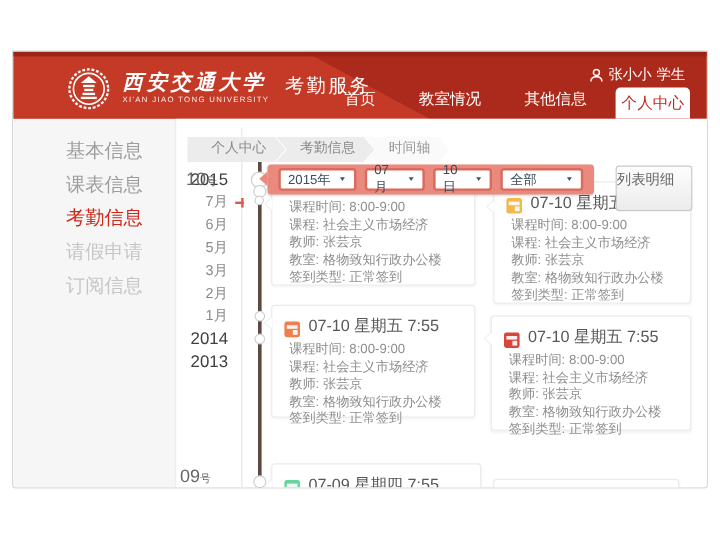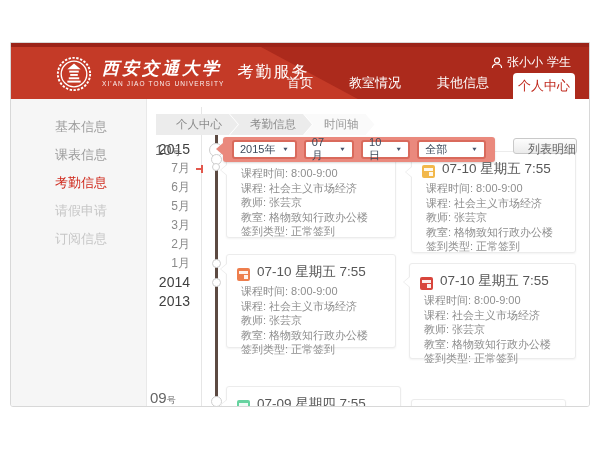--- a/index.html
+++ b/index.html
@@ -15,21 +15,21 @@
 .uni-cn{font-size:17px;font-weight:bold;font-style:italic;letter-spacing:3px;font-family:"Liberation Serif","DejaVu Serif",serif}
 .uni-en{font-size:6.5px;letter-spacing:1.1px;margin-top:4px;opacity:.92}
 .svc{font-size:16px;letter-spacing:2px;margin-left:4px;padding-bottom:4px}
 .user{position:absolute;right:18px;top:11px;display:flex;align-items:center;gap:4px;color:#fff;font-size:12px;z-index:2}
 .nav{position:absolute;right:14px;bottom:0;display:flex;align-items:center;z-index:2}
 .nav-link{color:#fff;font-size:13px;padding:0 18px 7px;cursor:pointer}
 .nav-tab{width:62px;height:26px;background:#fff;color:#c0281c;font-size:13px;text-align:center;line-height:26px;border-radius:4px 4px 0 0;margin-left:6px}
 
 .bodyrow{display:flex;height:308px}
 .sidebar{width:136px;background:#f6f6f6;border-right:1px solid #e9e9e9;padding-top:14px}
-.side-item{height:28px;line-height:28px;padding-left:44px;font-size:13px;color:#9d9d9d;cursor:pointer}
+.side-item{height:28px;line-height:28px;padding-left:44px;font-size:16px;color:#9d9d9d;cursor:pointer}
 .side-item.active{color:#cf281b}
 .side-item.muted{color:#c6c6c6}
 .content{position:relative;flex:1;background:#fff}
 
 .crumbs{position:absolute;left:9px;top:15px;display:flex;z-index:5}
 .crumb{height:21px;line-height:21px;font-size:11.5px;color:#8a8a8a;background:#ececec;padding:0 16px 0 20px;margin-left:-8px;clip-path:polygon(0 0,calc(100% - 9px) 0,100% 50%,calc(100% - 9px) 100%,0 100%,9px 50%)}
 .crumb:first-child{margin-left:0;clip-path:polygon(0 0,calc(100% - 9px) 0,100% 50%,calc(100% - 9px) 100%,0 100%)}
 .crumb.active{background:#fafafa;color:#999}
 
 .scale{position:absolute;left:0;top:41px;width:49px;text-align:right;z-index:3}
@@ -41,21 +41,21 @@
 .tline{position:absolute;left:68px;top:26px;bottom:0;width:3px;background:#5c4a42;z-index:2}
 .day{position:absolute;font-size:15px;color:#666;z-index:3}
 .day small{font-size:9px}
 .dot{position:absolute;background:#fff;border:1px solid #cfcfcf;border-radius:50%;z-index:4}
 
 .fbar{position:absolute;left:76px;top:38px;width:272px;height:25px;background:#ea897d;border-radius:3px;display:flex;align-items:center;gap:7px;padding:2px 9px;z-index:30;box-shadow:0 1px 2px rgba(0,0,0,.15)}
 .fbar::before{content:"";position:absolute;left:-7px;top:6px;border-top:6px solid transparent;border-bottom:6px solid transparent;border-right:7px solid #ea897d}
 .dd{height:19px;background:#fff;border:2px solid #d96a5c;border-radius:3px;display:flex;align-items:center;justify-content:space-between;padding:0 6px;font-size:11px;color:#3d4b5c;cursor:pointer}
 .dd .arr{font-size:7px;color:#45536b;margin-left:5px;transform:scaleY(.8)}
 .dd-year{width:66px}.dd-month{width:51px}.dd-day{width:50px}.dd-type{width:70px}
-.btn-detail{position:absolute;left:366px;top:39px;width:64px;height:16px;border:1px solid #c9c9c9;border-radius:3px;background:linear-gradient(#fdfdfd,#ebebeb);font-size:12px;color:#666;text-align:right;line-height:20px;z-index:30;cursor:pointer}
+.btn-detail{position:absolute;left:366px;top:39px;width:64px;height:38px;border:1px solid #c9c9c9;border-radius:3px;background:linear-gradient(#fdfdfd,#ebebeb);font-size:12px;color:#666;text-align:left;line-height:20px;z-index:30;cursor:pointer}
 
 .card{position:absolute;background:#fff;border:1px solid #ececec;border-radius:3px;box-shadow:0 1px 2px rgba(0,0,0,.05);z-index:10}
 .card .larr{position:absolute;left:-7px;width:0;height:0;border-top:6px solid transparent;border-bottom:6px solid transparent;border-right:7px solid #ececec}
 .card .larr::after{content:"";position:absolute;left:1px;top:-5px;border-top:5px solid transparent;border-bottom:5px solid transparent;border-right:6px solid #fff}
 .chead{display:flex;align-items:flex-end;gap:7px;font-size:13.5px;color:#575757;padding:8px 10px 3px}
 .cicon{width:13px;height:13px;border-radius:2px;position:relative;flex:0 0 auto}
 .cicon::before{content:"";position:absolute;left:2px;top:3px;right:2px;height:3px;background:rgba(255,255,255,.9)}
 .cicon::after{content:"";position:absolute;right:2px;bottom:2px;width:4px;height:4px;background:rgba(255,255,255,.9)}
 .ic-yellow{background:#f2b84b}.ic-orange{background:#ee7e4d}.ic-red{background:#d8453c}.ic-green{background:#67d3a0}
 .crow{font-size:11px;color:#8e8e8e;padding:0 10px 0 14px;line-height:14.5px;white-space:nowrap}

